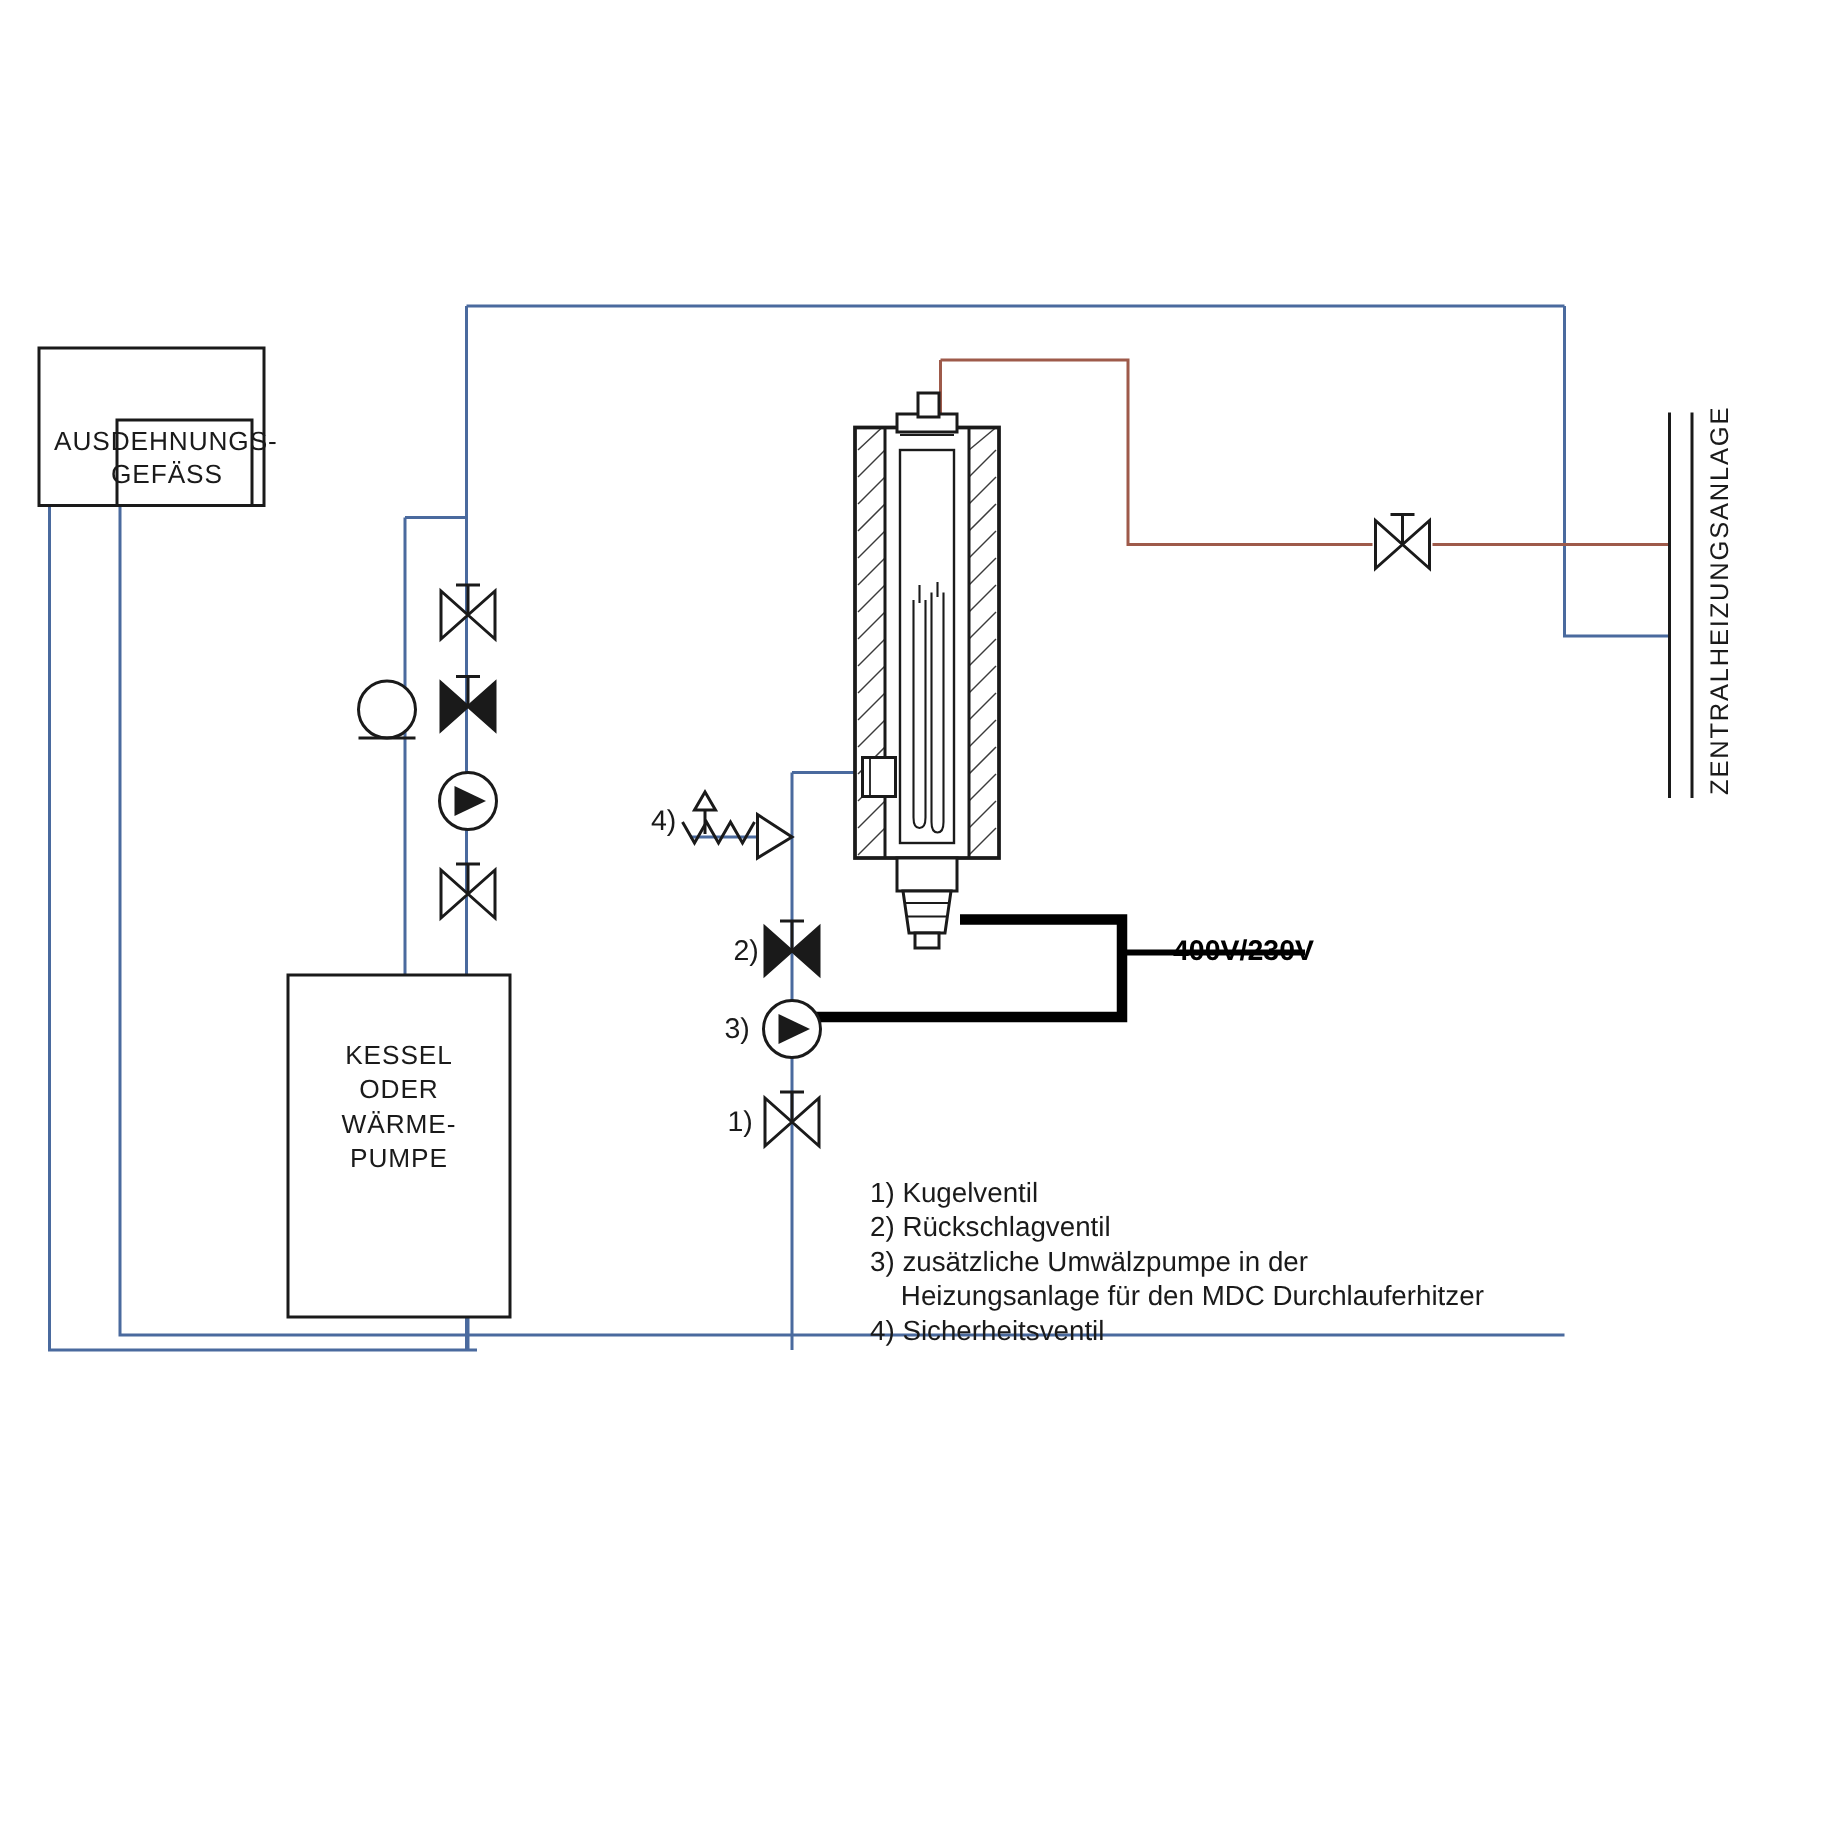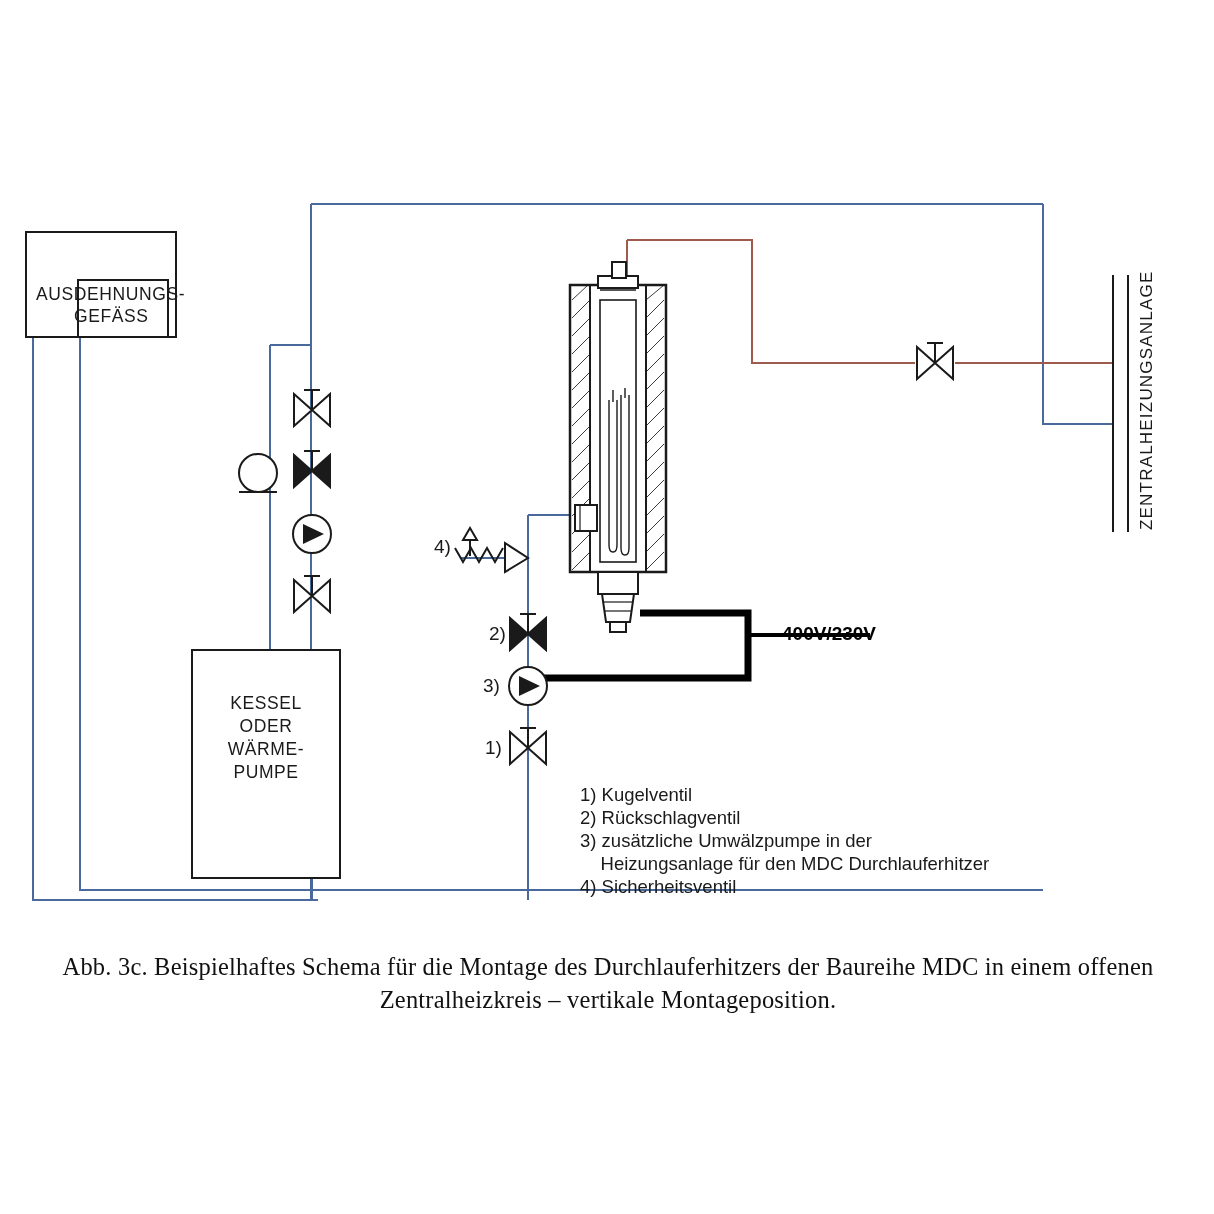--- a/index.html
+++ b/index.html
@@ -13,21 +13,20 @@
     position: relative;
     font-family: "Liberation Sans", sans-serif;
     color: #1a1a1a;
     overflow: hidden;
   }
   #figure {
     position: absolute;
     left: 0; top: 0;
     width: 1214px;
     height: 1214px;
-    text-align: center;
   }
   svg.schematic {
     position: absolute;
     left: 0;
     top: 0;
     width: 1214px;
     height: 1214px;
   }
   .cap {
     position: absolute;
@@ -237,15 +236,14 @@
     <g>
       <text class="lbl" x="580" y="801" font-size="18.5">1) Kugelventil</text>
       <text class="lbl" x="580" y="824" font-size="18.5">2) Rückschlagventil</text>
       <text class="lbl" x="580" y="847" font-size="18.5">3) zusätzliche Umwälzpumpe in der</text>
       <text class="lbl" x="580" y="870" font-size="18.5" xml:space="preserve">    Heizungsanlage für den MDC Durchlauferhitzer</text>
       <text class="lbl" x="580" y="893" font-size="18.5">4) Sicherheitsventil</text>
     </g>
 
   </svg>
 
-  <div class="cap">Abb. 3c. Beispielhaftes Schema für die Montage des Durchlauferhitzers der Baureihe MDC in einem offenen Zentralheizkreis – vertikale Montageposition.</div>
 
 </div>
 
 </body></html>

